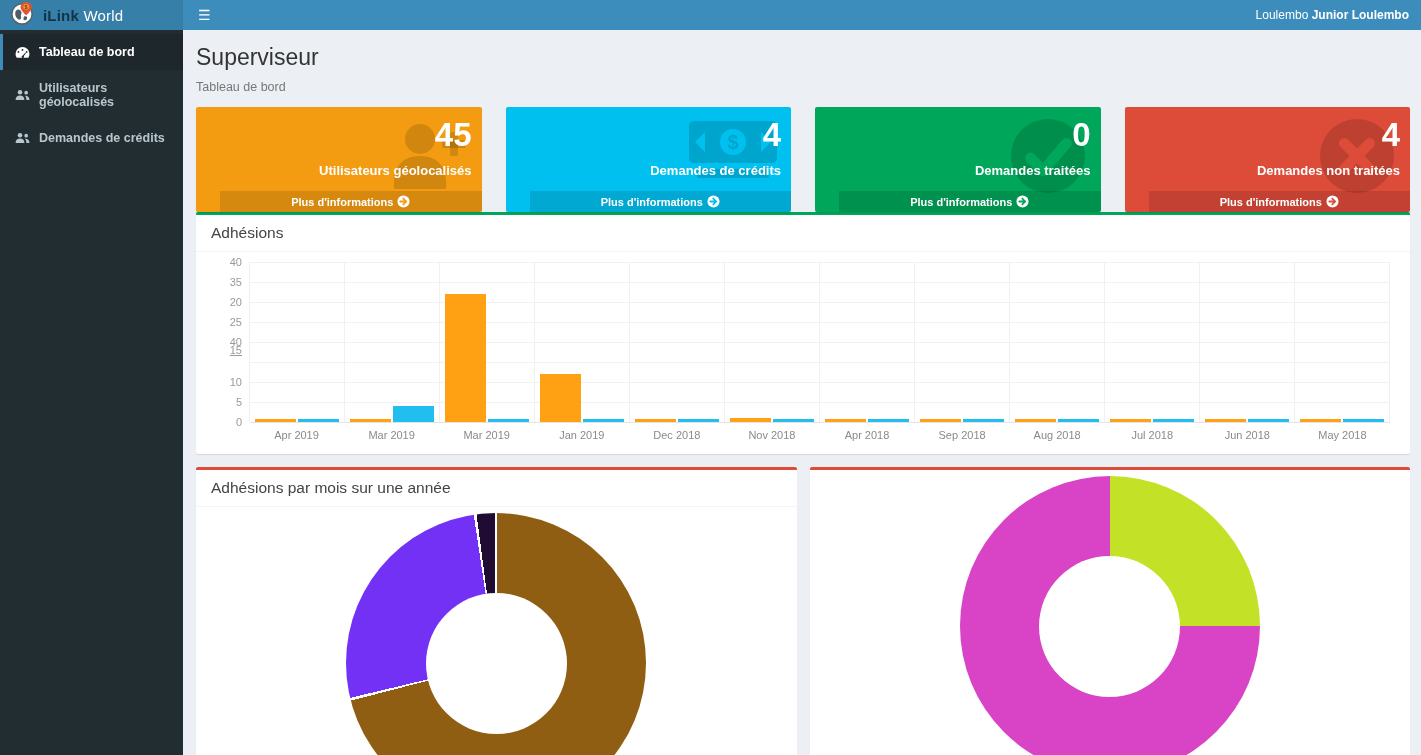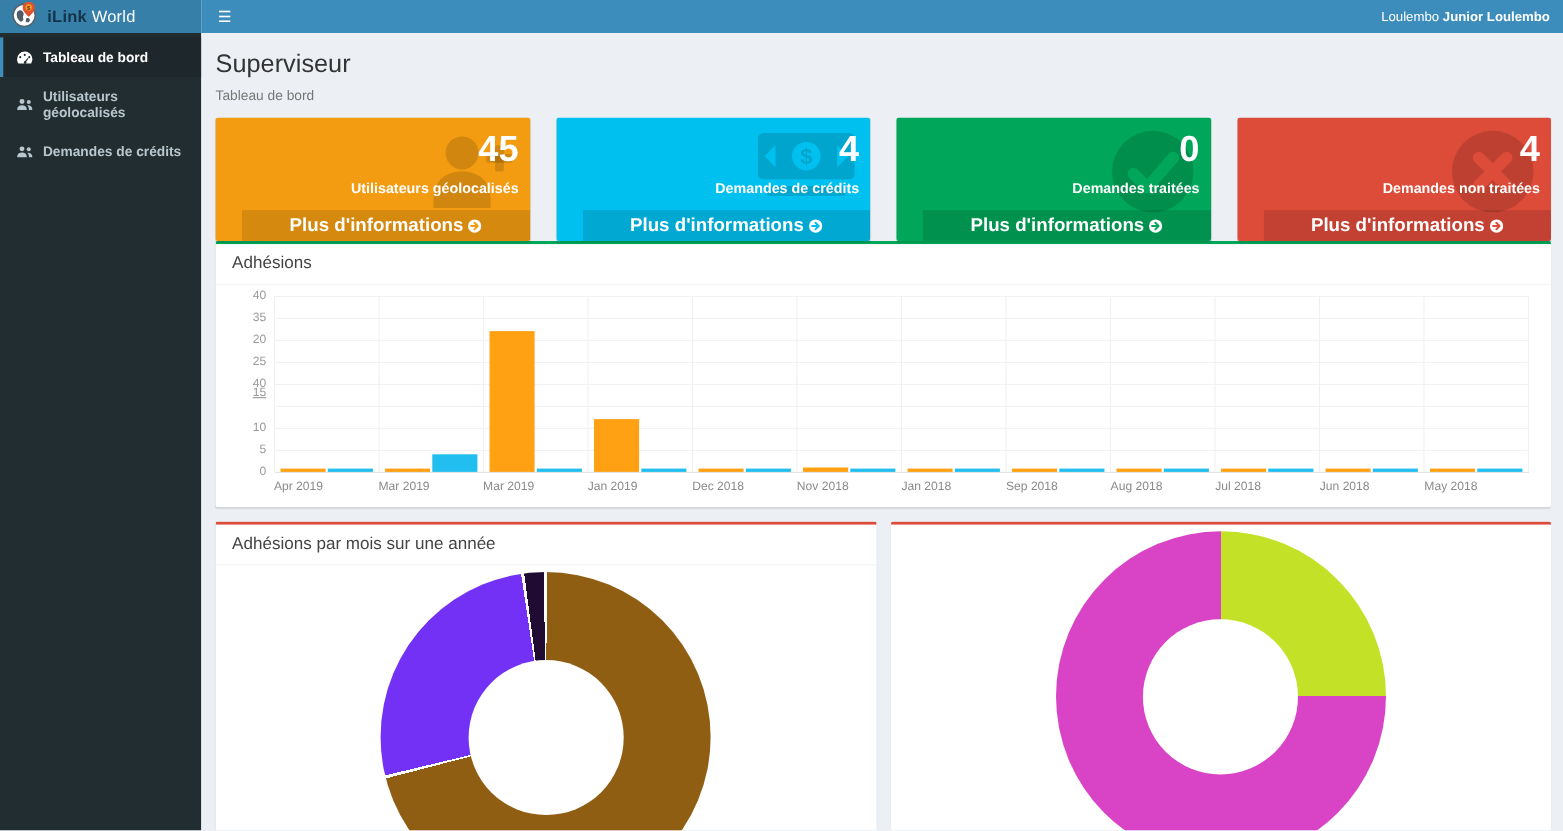--- a/index.html
+++ b/index.html
@@ -30,42 +30,42 @@
   .page-title { font-size:23px; color:#333; font-weight:500; }
   .page-subtitle { font-size:12.5px; color:#777; }
 
   
   .stat-grid { display:grid; grid-template-columns:repeat(4,1fr); gap:24px; }
   .small-box { position:relative; border-radius:2px; color:#fff; box-shadow:0 1px 1px rgba(0,0,0,.1); overflow:hidden;text-align:right; }
   .small-box .inner { padding:7px 10px 12px; min-height:84px; position:relative; z-index:2; }
   .small-box h3 { font-size:33px; font-weight:700; line-height:1.25; }
   .small-box p { font-size:13px; font-weight:600; margin-top:8px; }
   .small-box .bigicon { position:absolute; top:10px; right:14px; z-index:1; }
-  .small-box-footer { display:flex; align-items:center; justify-content:center; gap:4px; background:rgba(0,0,0,.12); color:#fff; font-size:17px; font-weight:600; padding:4px 0; text-decoration:none; cursor:pointer; position:relative; z-index:2;margin-left:24px; }
+  .small-box-footer { display:flex; align-items:center; justify-content:center; gap:4px; background:rgba(0,0,0,.12); color:#fff; font-size:11px; font-weight:600; padding:4px 0; text-decoration:none; cursor:pointer; position:relative; z-index:2;margin-left:24px; }
 
   
   .box { background:#fff; border-radius:2px; box-shadow:0 1px 1px rgba(0,0,0,.1); }
   .box-header { padding:9px 15px; font-size:15.5px; font-weight:500; color:#444; border-bottom:1px solid #f4f4f4; }
   .box-body { padding:10px 20px 13px; }
 
   
   .chart-wrap { display:flex; }
   .y-axis { width:26px; position:relative; height:160px; flex:0 0 26px; }
   .y-tick { position:absolute; right:0; font-size:11px; color:#999; }
   .plot-col { flex:1; margin-left:7px; }
   .plot { position:relative; height:160px; border-left:1px solid #f0f0f0; }
   .hgrid { position:absolute; left:0; right:0; height:0; border-top:1px solid #f2f2f2; }
   .hgrid.base { border-top-color:#e3e3e3; }
   .cells { position:absolute; inset:0; display:flex; }
   .cell { flex:1; position:relative; border-right:1px solid #f0f0f0; }
   .bar { position:absolute; bottom:0; }
   .bar.s0 { left:5%; width:44%; }
   .bar.s1 { right:5%; width:44%; }
   .x-labels { display:flex; margin-top:7px; }
-  .x-labels div { flex:1; font-size:11px; color:#8a8a8a; }
+  .x-labels div { flex:1; text-align:center; font-size:11px; color:#8a8a8a; }
 
   
   .donut-row { display:grid; grid-template-columns:1fr 1fr; gap:13px; margin-top:13px; }
   .donut-body { padding:6px 15px 15px; display:flex; justify-content:center; }
   .donut { width:300px; height:300px; border-radius:50%; position:relative; }
   .donut-hole { position:absolute; inset:26.5%; background:#fff; border-radius:50%; }
 </style>
 </head>
 <body>
 
@@ -294,21 +294,21 @@
                   </div>
                 </div>
               </div>
             <div class="x-labels" id="x-labels">
                 <div>Apr 2019</div>
                 <div>Mar 2019</div>
                 <div>Mar 2019</div>
                 <div>Jan 2019</div>
                 <div>Dec 2018</div>
                 <div>Nov 2018</div>
-                <div>Jan 2018</div>
+                <div>Apr 2018</div>
                 <div>Sep 2018</div>
                 <div>Aug 2018</div>
                 <div>Jul 2018</div>
                 <div>Jun 2018</div>
                 <div>May 2018</div>
               </div>
           </div>
         </div>
       </div>
     </div>

